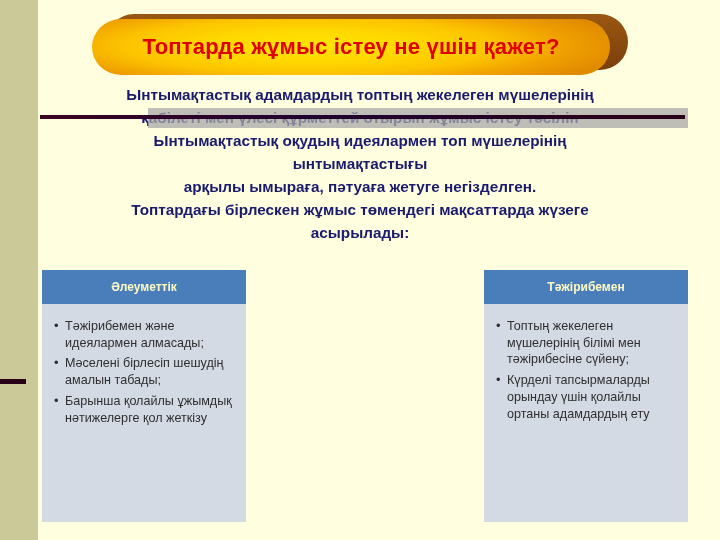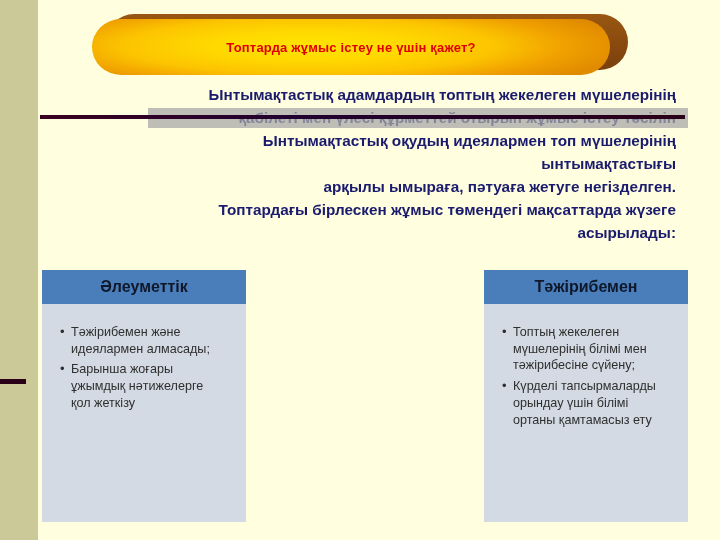--- a/index.html
+++ b/index.html
@@ -64,39 +64,39 @@
   .title-text {
     position: absolute;
     left: 0;
     top: 5px;
     width: 518px;
     height: 56px;
     display: flex;
     align-items: center;
     justify-content: center;
     color: #e00000;
-    font-size: 13px;
+    font-size: 22px;
     font-weight: bold;
     letter-spacing: 0.2px;
     white-space: nowrap;
   }
 
   
   .body-text {
     position: absolute;
     left: 44px;
     top: 84px;
     width: 632px;
     text-align: center;
     color: #1b1b6e;
     font-size: 15.3px;
     font-weight: bold;
     line-height: 1.50;
   }
-  .body-text .ln { display: block; white-space: nowrap; text-align: right; }
+  .body-text .ln { display: block; white-space: nowrap; }
 
   
   .gray-block {
     position: absolute;
     left: 148px;
     top: 108px;
     width: 540px;
     height: 20px;
     background: #a8a8a8;
     opacity: 0.75;
@@ -131,35 +131,35 @@
   .col {
     width: 204px;
     height: 252px;
     background: #d4dae3;
     display: flex;
     flex-direction: column;
   }
   .col-head {
     height: 34px;
     background: #4a7ebb;
-    color: #0f172a;
-    font-size: 16px;
+    color: #fef9c3;
+    font-size: 12px;
     font-weight: bold;
     display: flex;
     align-items: center;
     justify-content: center;
     flex: 0 0 auto;
   }
   .col-body {
     flex: 1 1 auto;
     padding: 8px 8px 6px 6px;
   }
   .col-body ul {
     list-style: none;
-    margin: 12px;
+    margin: 6px;
     padding: 0;
   }
   .col-body li {
     position: relative;
     padding-left: 11px;
     margin: 0 0 4px 0;
     color: #2f2f2f;
     font-size: 12.6px;
     line-height: 1.33;
   }
@@ -199,31 +199,32 @@
   <div class="dark-rule"></div>
   <div class="dark-rule-stub"></div>
 
   <div class="columns">
 
     <div class="col">
       <div class="col-head">Әлеуметтік</div>
       <div class="col-body">
         <ul>
           <li>Тәжірибемен және идеялармен алмасады;</li>
-          <li>Барынша жоғары ұжымдық нәтижелерге қол жеткізу</li>
+          <li>Мәселені бірлесіп шешудің амалын табады;</li>
+          <li>Барынша қолайлы ұжымдық нәтижелерге қол жеткізу</li>
         </ul>
       </div>
     </div>
 
 
     <div class="col">
       <div class="col-head">Тәжірибемен</div>
       <div class="col-body">
         <ul>
           <li>Топтың жекелеген мүшелерінің білімі мен тәжірибесіне сүйену;</li>
-          <li>Күрделі тапсырмаларды орындау үшін білімі ортаны қамтамасыз ету</li>
+          <li>Күрделі тапсырмаларды орындау үшін қолайлы ортаны адамдардың ету</li>
         </ul>
       </div>
     </div>
 
   </div>
 
 </div>
 
 </body></html>

